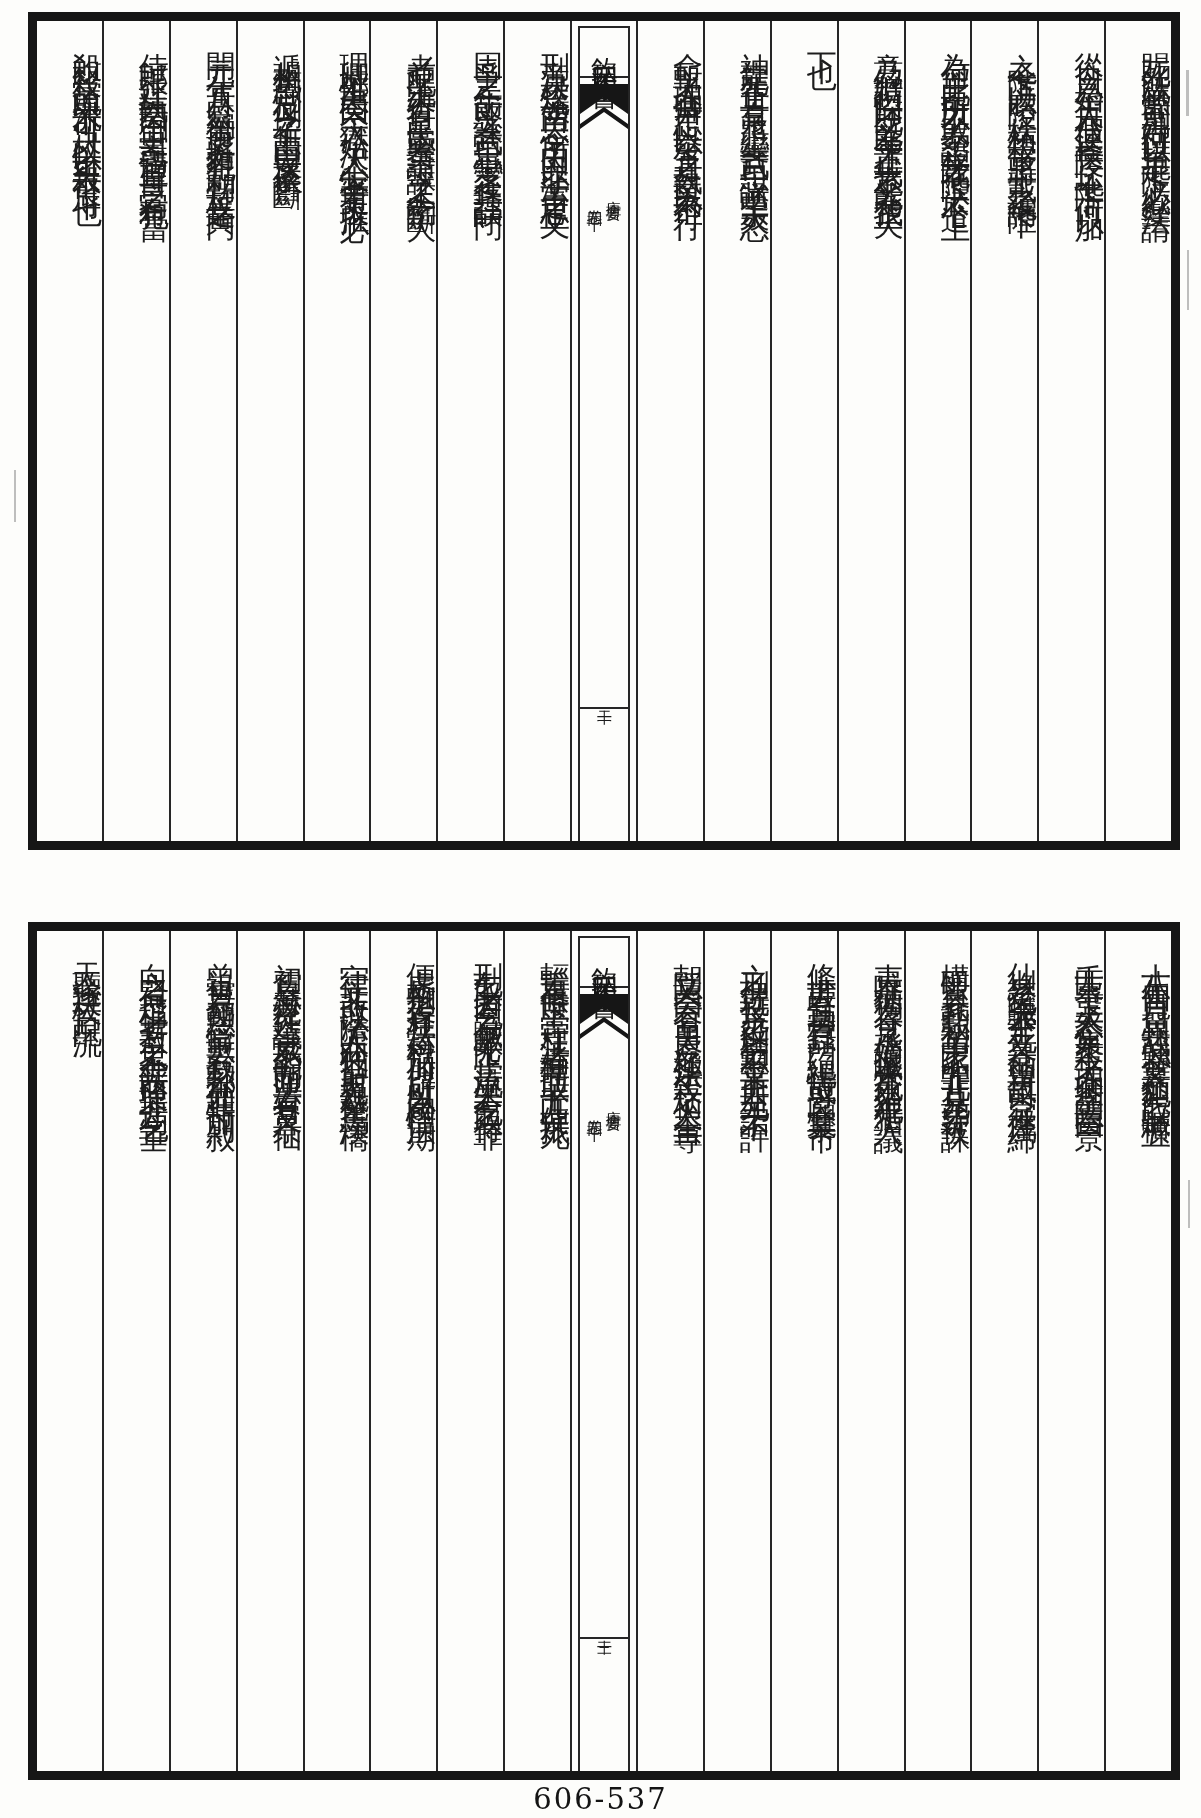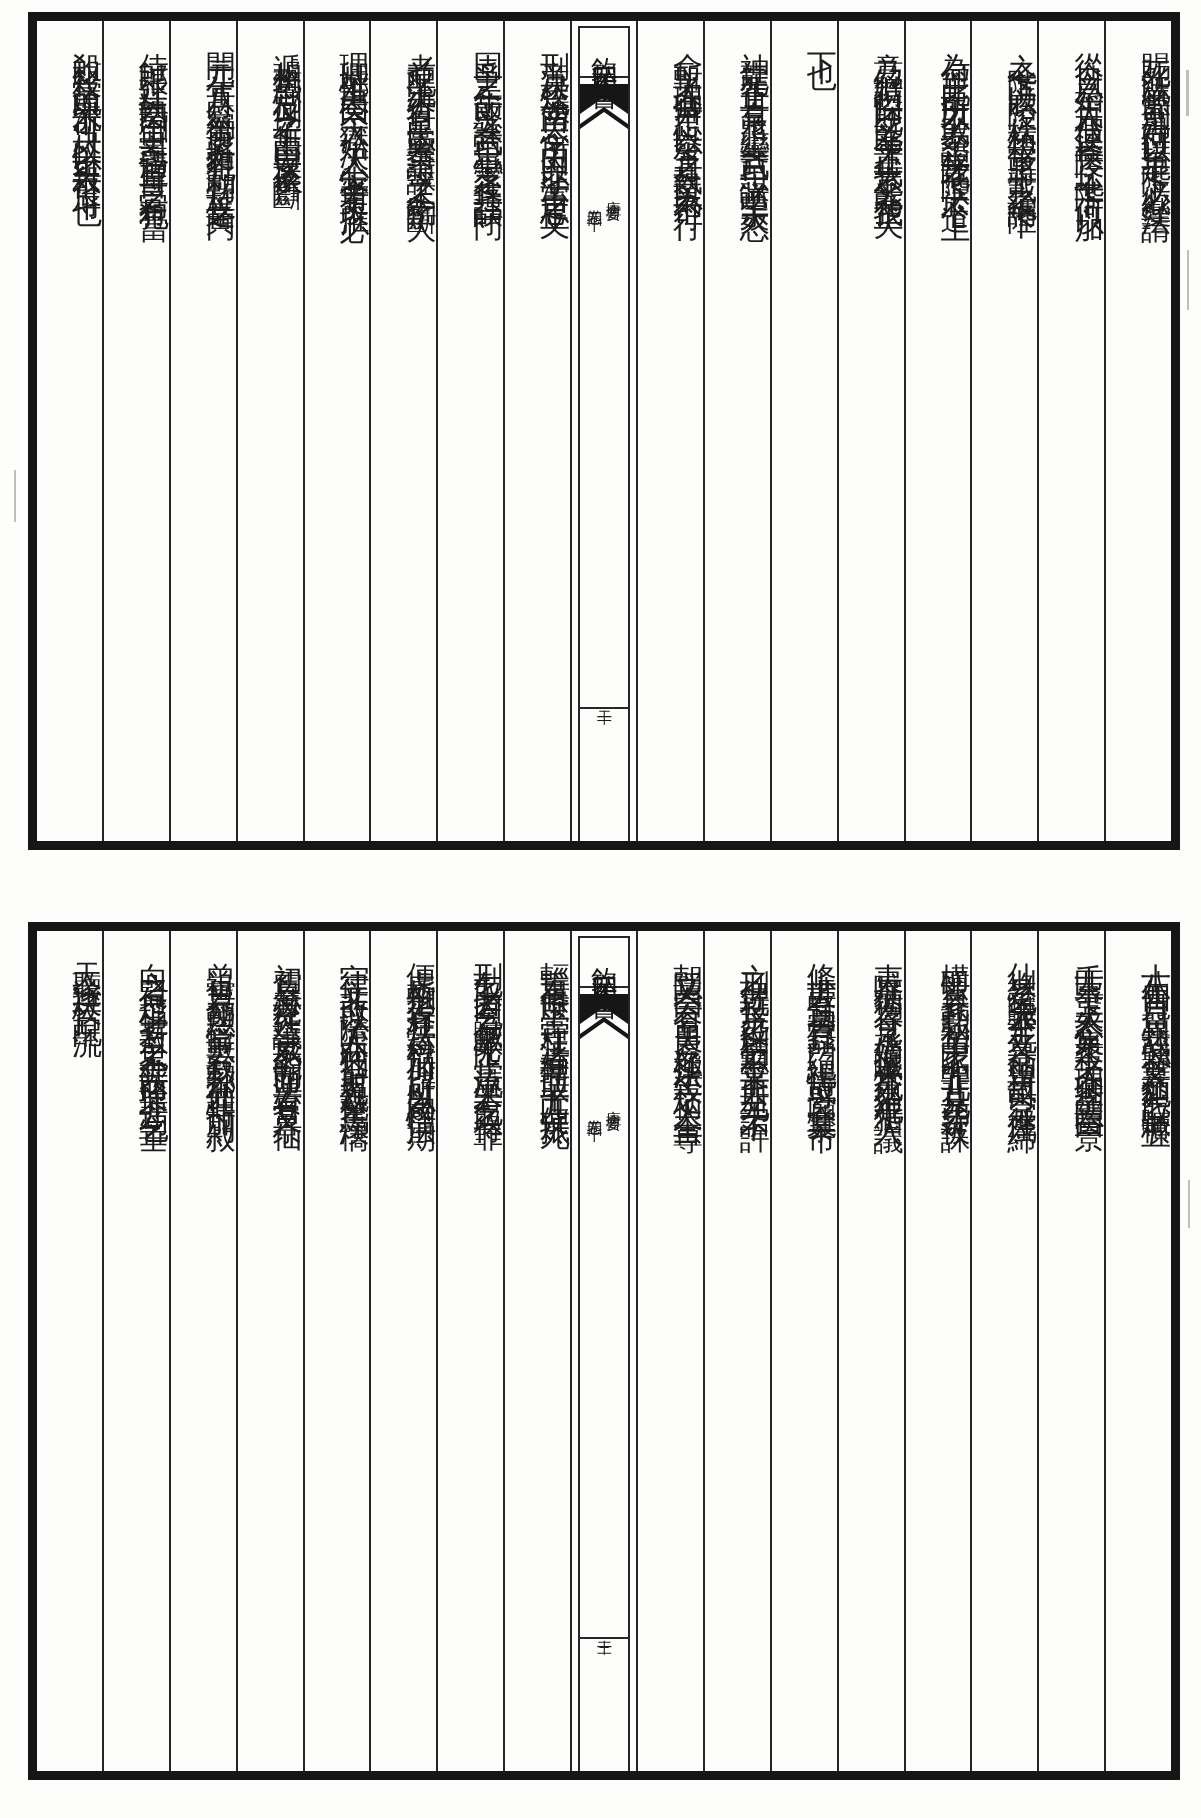--- a/index.html
+++ b/index.html
@@ -205,18 +205,19 @@
       <div class="col">刑乞取者因乞為贓數千匹止當流坐若今乞取得罪</div>
       <div class="col">便處斬刑後有枉法當科欲加何辟所以為國惜法期</div>
       <div class="col">守律文非敢以法隨人曲矜仙命射兎魏苑驚馬漢橋</div>
       <div class="col">初震皇赫竟從廷議豈威不能制而法貴有常又景仙</div>
       <div class="col">曾祖寶為元勲恩倍常數若寂勲都弃仙罪特加則叔</div>
       <div class="col">向之賢何足稱者若敖之鬼不其餒而捨罪念功乞垂</div>
       <div class="col">天聽遂决杖一百配流</div>
     </div>
   </div>
 
+  <div class="footer">606-537</div>
 
   <div class="scan-tick tick1"></div>
   <div class="scan-tick tick2"></div>
   <div class="scan-tick tick3"></div>
   <div class="scan-tick tick4"></div>
 </div>
 
 </body></html>

